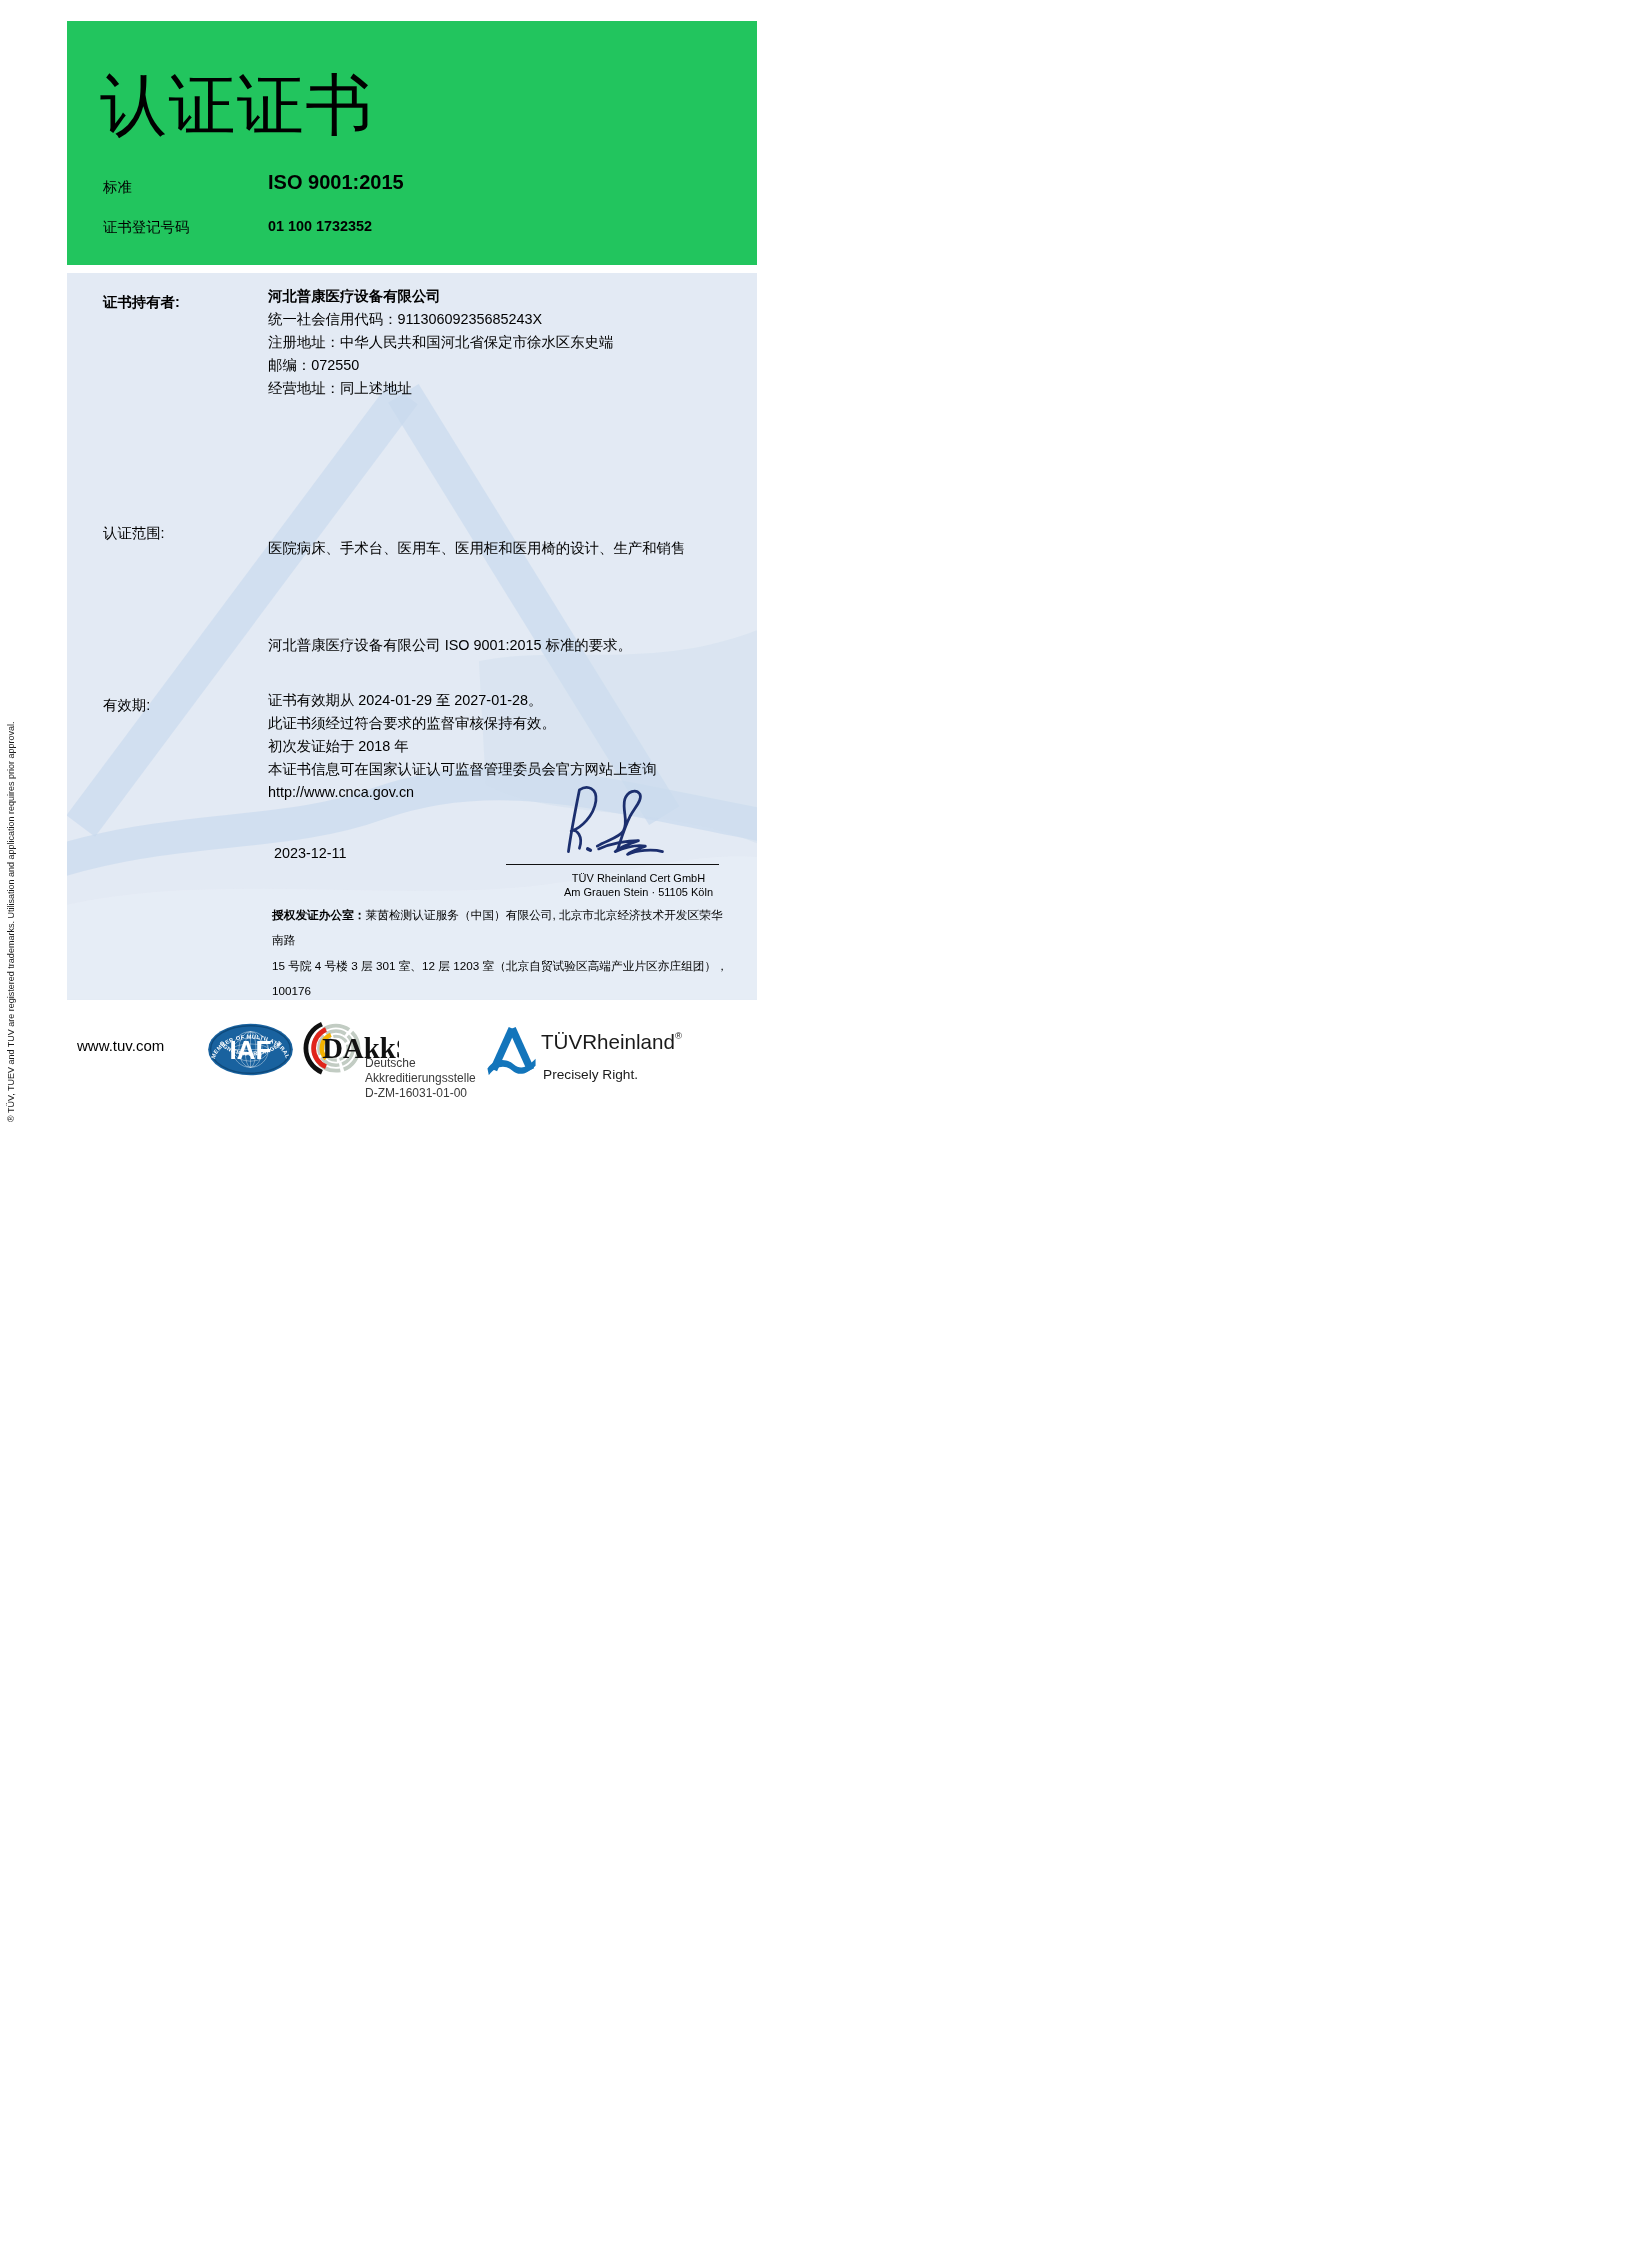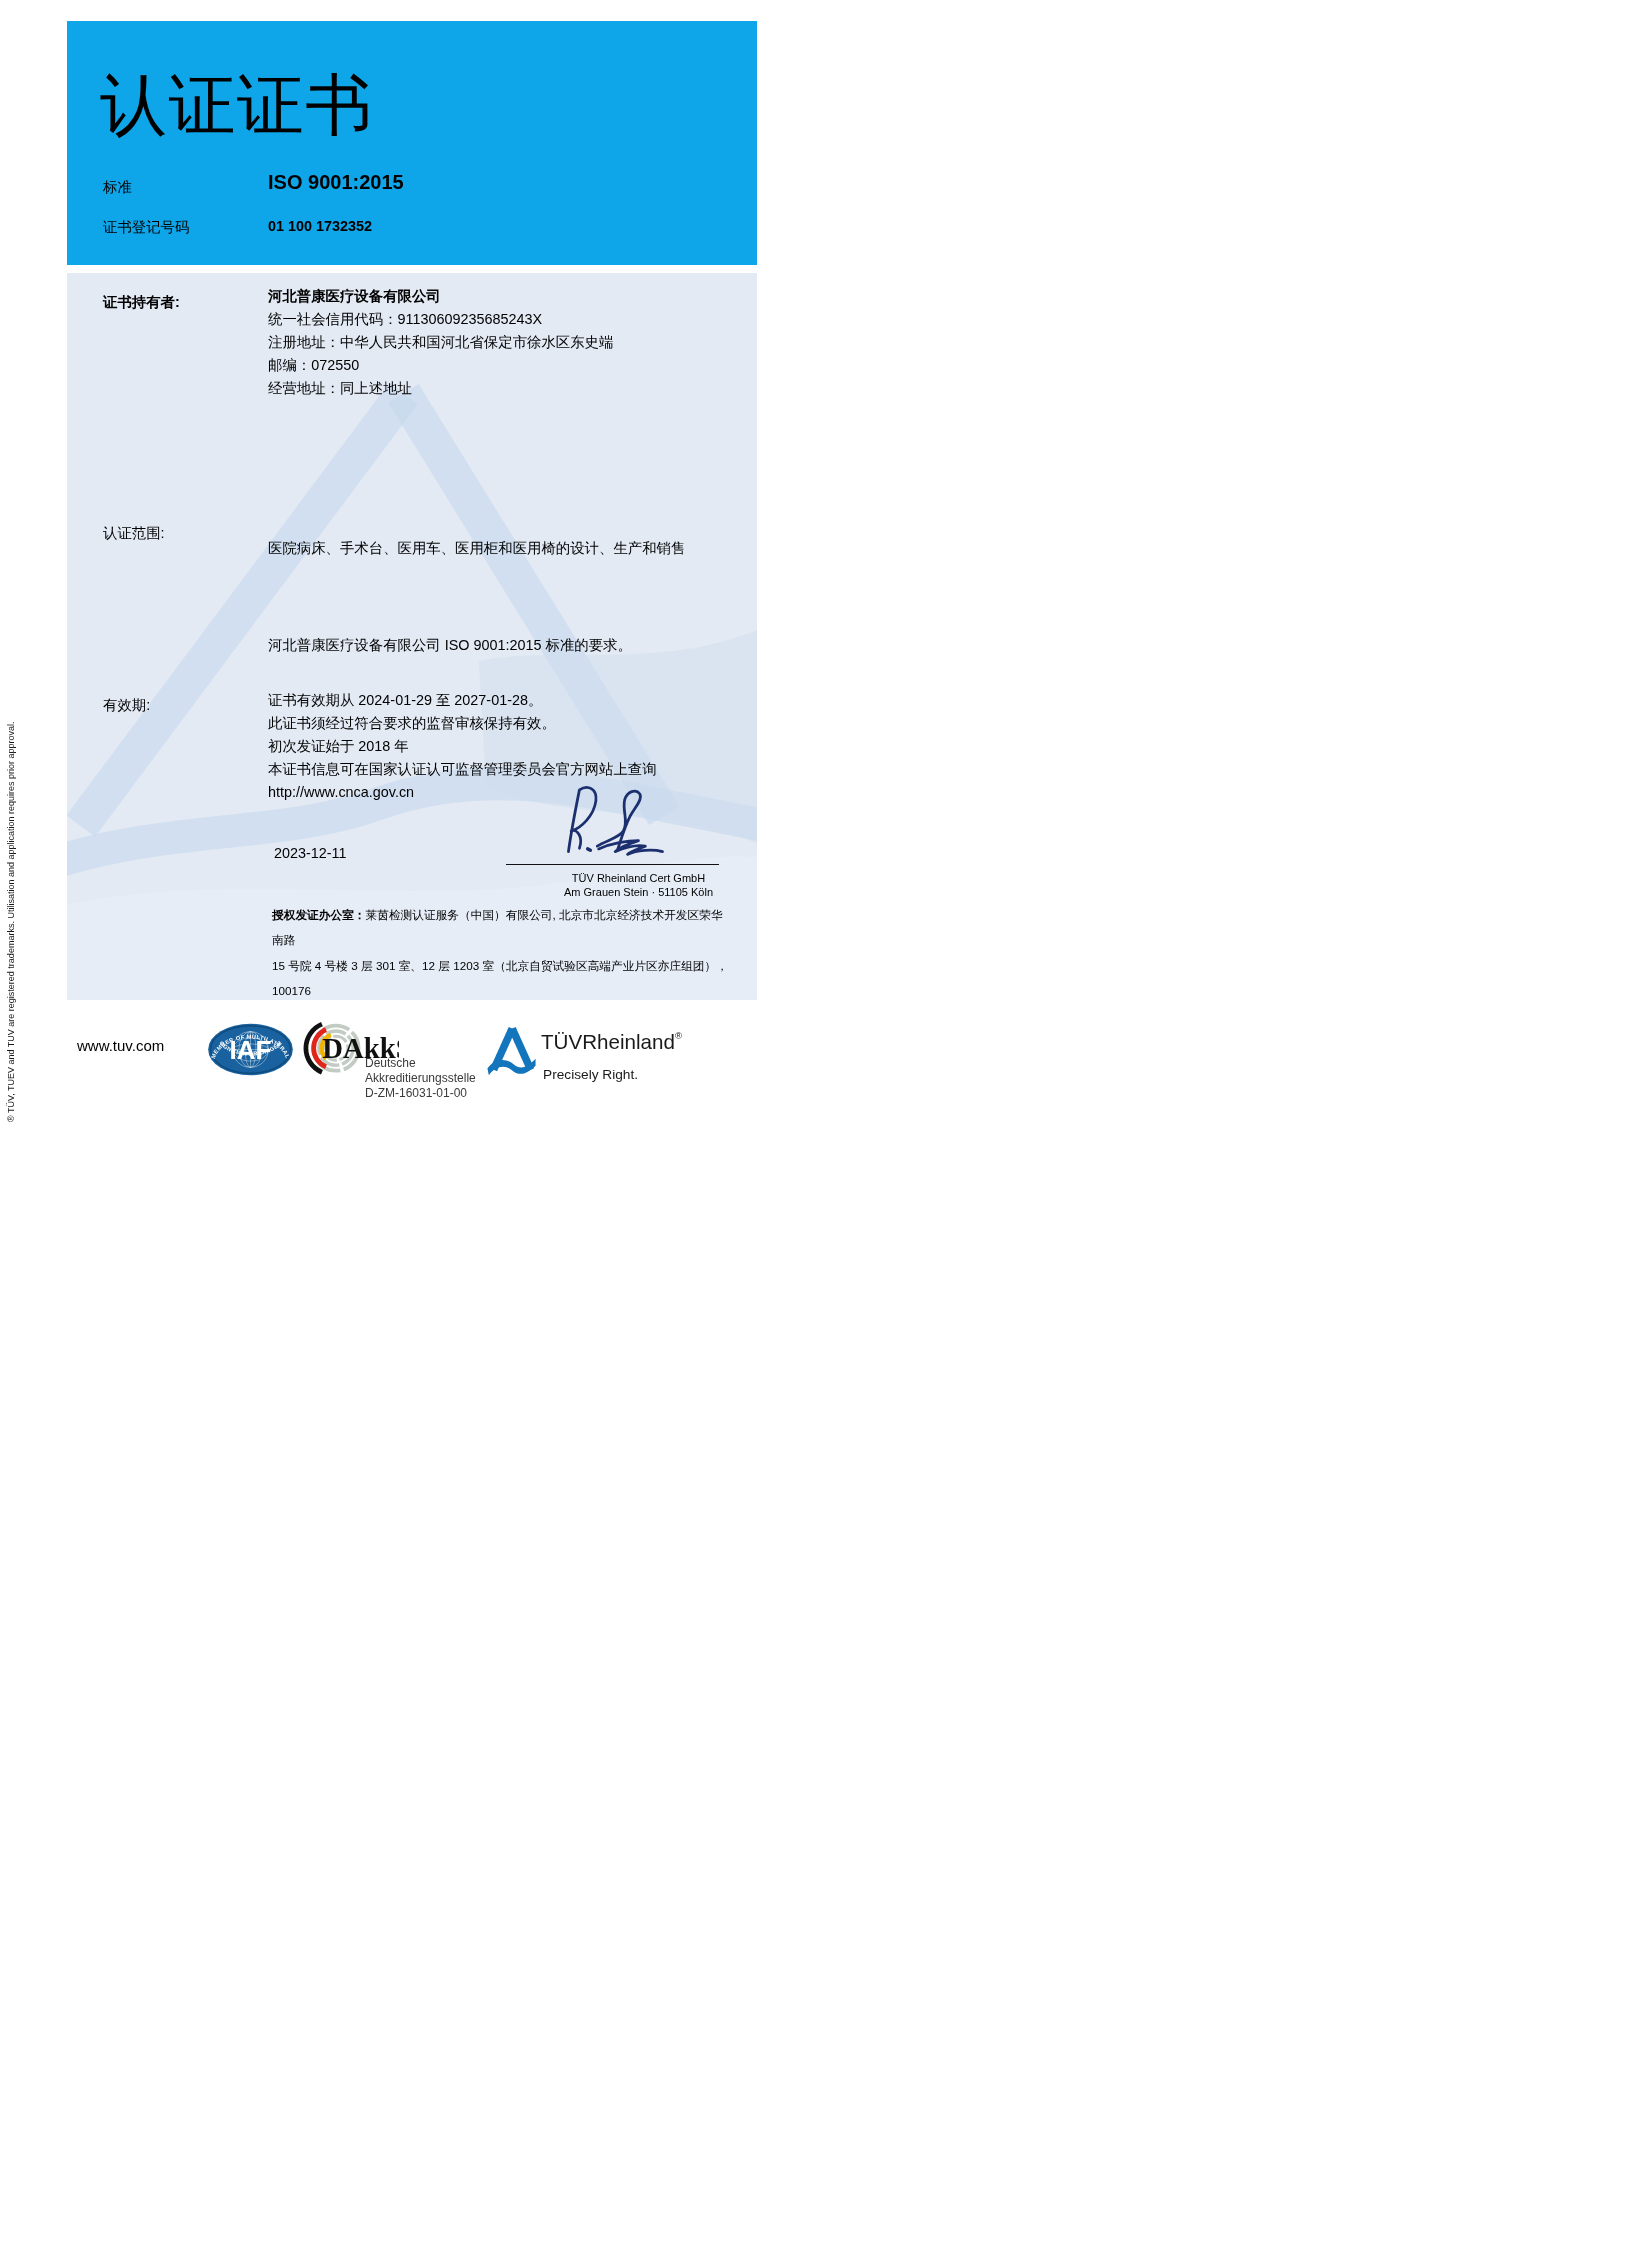--- a/index.html
+++ b/index.html
@@ -6,21 +6,21 @@
   .page{
     position:relative;
     width:826px;height:1125px;
     background:#ffffff;
     font-family:"Liberation Sans","DejaVu Sans",sans-serif;
     color:#0a0a0a;
     overflow:hidden;
   }
   .abs{position:absolute;}
   .card{position:absolute;left:67px;width:690px;}
-  .header-card{top:20.6px;height:244px;background:#0ea5e9;}
+  .header-card{top:20.6px;height:244px;background:#22c55e;}
   .body-card{top:273px;height:727px;background:#e3eaf4;overflow:hidden;}
   .cert-title{font-size:67px;line-height:1.05;letter-spacing:1.4px;color:#000;font-weight:500;}
   .label{font-size:14.4px;color:#000;}
   .big-value{font-size:20px;font-weight:bold;color:#000;}
   .value-bold{font-size:14.4px;font-weight:bold;color:#000;}
   .body-text{font-size:14.4px;line-height:23px;color:#000;}
   .holder-name{font-weight:bold;}
   .small-text{font-size:11px;line-height:13.7px;color:#000;}
   .office-text{font-size:11.7px;line-height:25.4px;color:#000;}
   .office-lead{font-weight:bold;}

